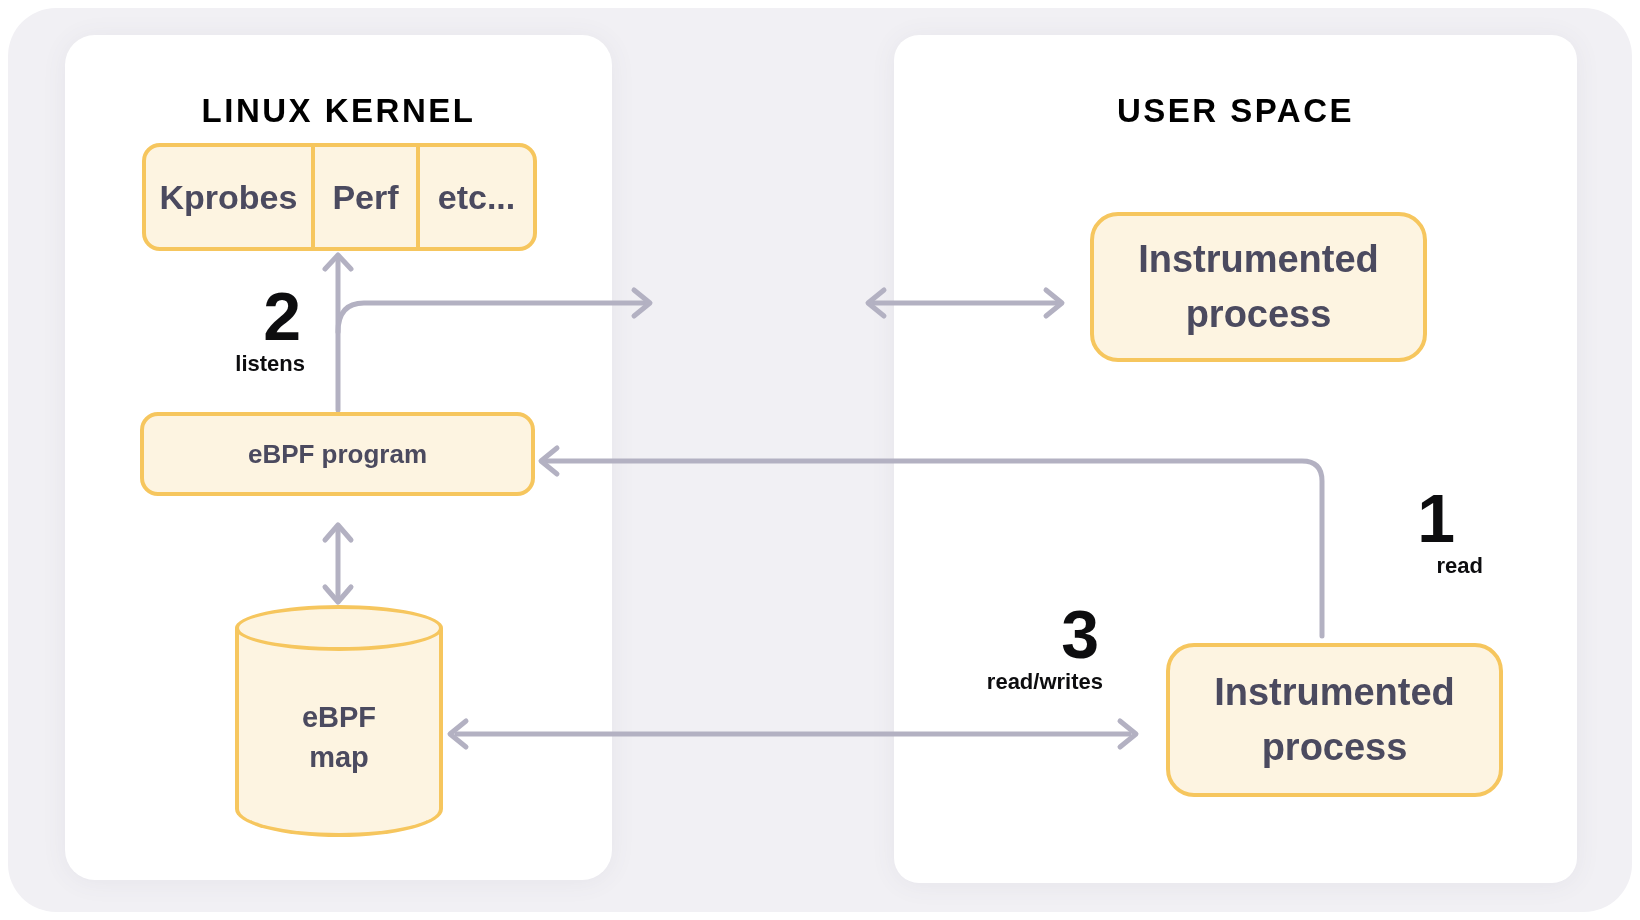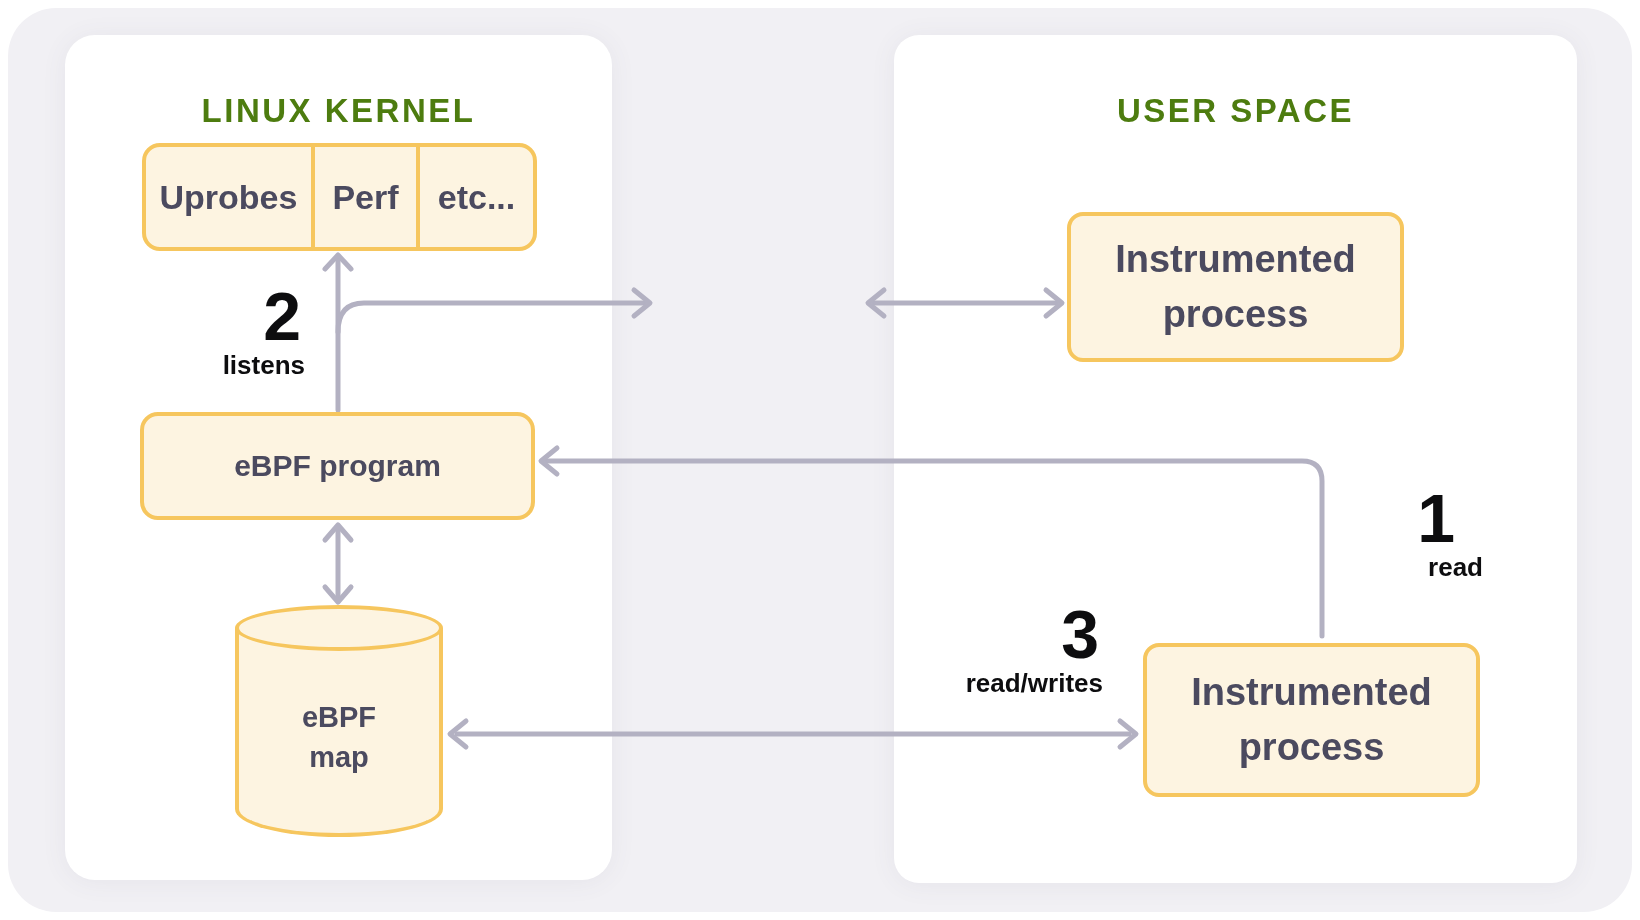--- a/index.html
+++ b/index.html
@@ -12,21 +12,21 @@
     background:#f1f0f4;border-radius:48px;
   }
   .panel{
     position:absolute;background:#ffffff;border-radius:30px;
     box-shadow:0 2px 26px rgba(80,80,110,0.07);
   }
   .panel-kernel{left:65px;top:35px;width:547px;height:845px;}
   .panel-user{left:894px;top:35px;width:683px;height:848px;border-radius:25px;}
   .panel-title{
     position:absolute;top:57px;left:0;width:100%;text-align:center;
-    font-size:33px;font-weight:700;letter-spacing:2.5px;color:#4d7c0f;
+    font-size:33px;font-weight:700;letter-spacing:2.5px;color:#000000;
   }
   .connectors{position:absolute;left:0;top:0;pointer-events:none;}
   .ybox{
     position:absolute;box-sizing:border-box;
     background:#fdf4e1;border:4px solid #f6c65e;
     display:flex;align-items:center;justify-content:center;
     color:#4b4a5f;font-weight:700;text-align:center;
   }
   .hooks-row{
     left:142px;top:143px;width:395px;height:108px;border-radius:18px;
@@ -34,23 +34,23 @@
     overflow:hidden;
   }
   .hook-cell{
     display:flex;align-items:center;justify-content:center;
     font-size:34px;color:#4b4a5f;font-weight:700;
   }
   .hook-cell + .hook-cell{border-left:4px solid #f6c65e;}
   .hook-kprobes{width:165px;}
   .hook-perf{width:101px;}
   .hook-etc{flex:1;}
-  .program-box{left:140px;top:412px;width:395px;height:108px;border-radius:18px;font-size:30px;}
+  .program-box{left:140px;top:412px;width:395px;height:84px;border-radius:18px;font-size:26px;}
   .uprobes-box{left:656px;top:248px;width:207px;height:106px;border-radius:16px;font-size:34px;}
-  .proc-box{width:337px;border-radius:16px;font-size:38px;line-height:1.45;padding:0 8px;}
+  .proc-box{width:337px;border-radius:28px;font-size:38px;line-height:1.45;padding:0 8px;margin-left:23px;}
   .proc-top{left:1067px;top:212px;height:150px;}
   .proc-bottom{left:1143px;top:643px;height:154px;}
   
   .cyl{position:absolute;left:235px;top:605px;width:208px;height:232px;}
   .cyl-body{
     position:absolute;box-sizing:border-box;left:0;right:0;top:23px;bottom:0;
     background:#fdf4e1;border:4px solid #f6c65e;border-top:none;
     border-radius:0 0 104px 104px / 0 0 28px 28px;
     display:flex;align-items:center;justify-content:center;
   }
@@ -61,21 +61,21 @@
   .cyl-label{
     position:relative;z-index:3;color:#4b4a5f;font-weight:700;font-size:29px;
     line-height:1.35;text-align:center;padding-top:14px;
   }
   
   .step{
     position:absolute;display:flex;flex-direction:column;align-items:flex-end;
     color:#0d0d0f;text-align:right;
   }
   .step-number{font-size:68px;font-weight:700;line-height:56px;}
-  .step-word{font-size:26px;font-weight:700;line-height:1.15;margin-top:7px;}
+  .step-word{font-size:22px;font-weight:700;line-height:1.15;margin-top:7px;}
   .step-listens{right:1335px;top:288px;}
   .step-listens .step-number{margin-right:4px;}
   .step-loads{right:157px;top:490px;}
   .step-loads .step-number{margin-right:28px;}
   .step-readwrites{right:537px;top:606px;}
   .step-readwrites .step-number{margin-right:4px;}
 </style>
 </head>
 <body>
 
@@ -123,21 +123,21 @@
     </g>
 
     <g>
       <path d="M457,734 L1129,734"></path>
       <path d="M466,721 L450,734 L466,747"></path>
       <path d="M1120,721 L1136,734 L1120,747"></path>
     </g>
   </svg>
 
   <div class="ybox hooks-row">
-    <div class="hook-cell hook-kprobes">Uprobes</div>
+    <div class="hook-cell hook-kprobes">Kprobes</div>
     <div class="hook-cell hook-perf">Perf</div>
     <div class="hook-cell hook-etc">etc...</div>
   </div>
 
   <div class="ybox program-box">eBPF program</div>
 
   <div class="cyl">
     <div class="cyl-cap"></div>
     <div class="cyl-body">
       <div class="cyl-label">

